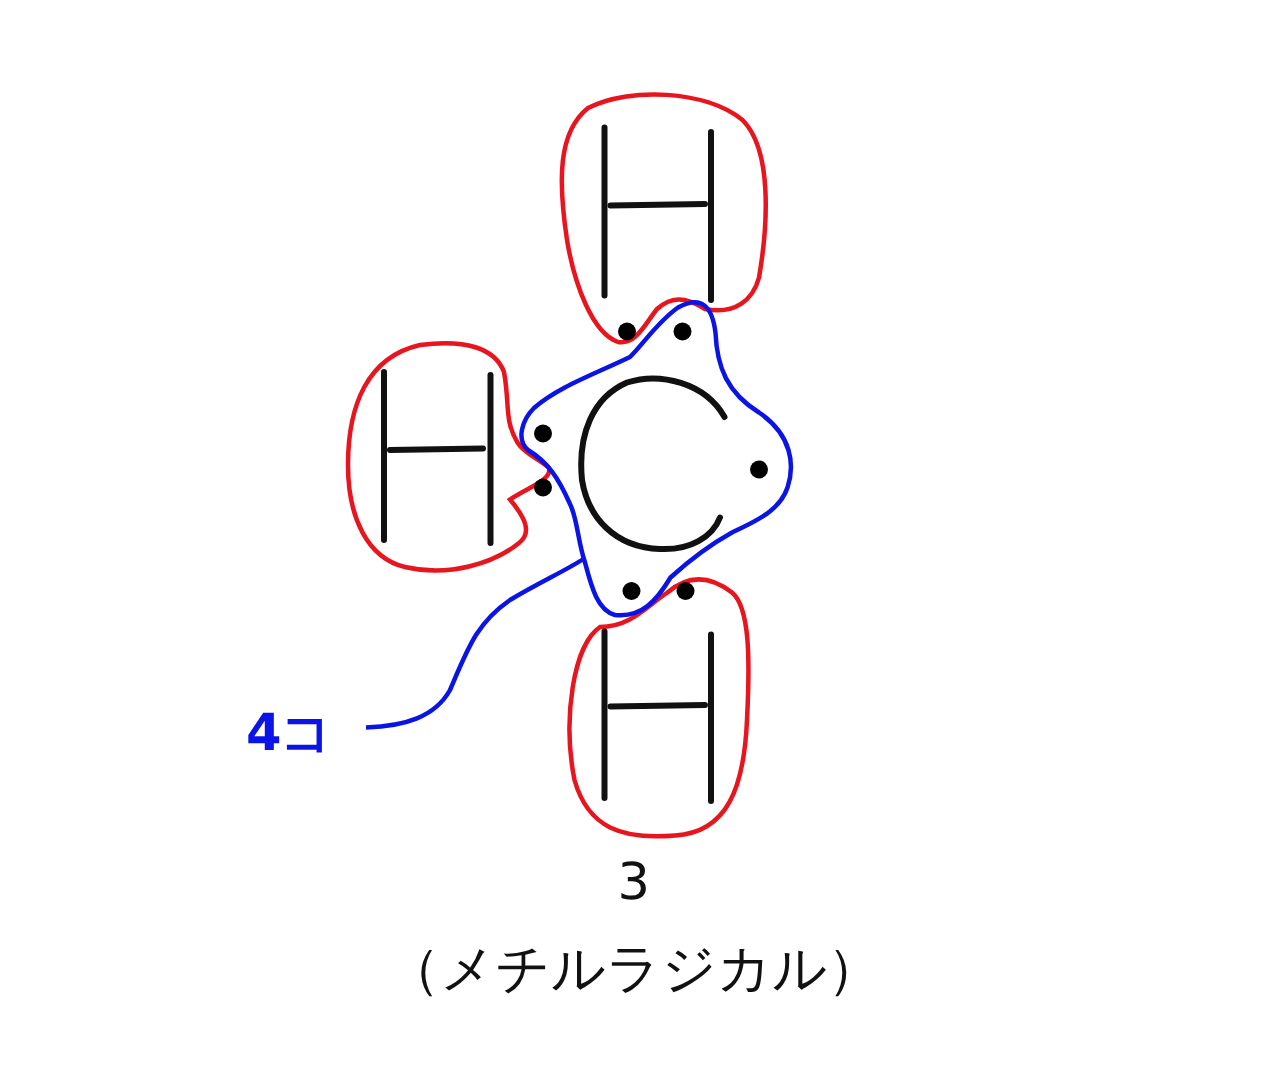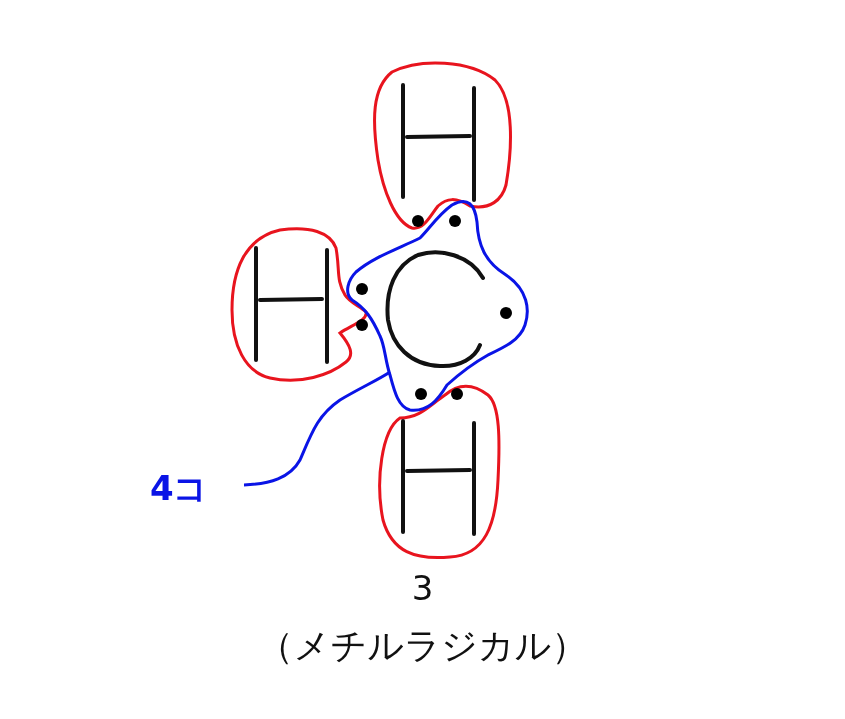--- a/index.html
+++ b/index.html
@@ -1,19 +1,19 @@
 <!DOCTYPE html>
 <html><head>
   <meta charset="utf-8">
   <style>
     html, body { margin: 0; padding: 0; background: #ffffff; }
     body { width: 845px; height: 719px; position: relative; overflow: hidden;
            font-family: "DejaVu Sans", "Liberation Sans", sans-serif; }
     svg.diagram { position: absolute; left: 0; top: 0; }
-    .label-count { position: absolute; left: 150px; top: 466px; font-size: 34px; font-weight: bold;
+    .label-count { position: absolute; left: 164px; top: 466px; font-size: 34px; font-weight: bold;
                    color: #0a14e6; letter-spacing: -1px; }
     .caption-num { position: absolute; left: 0; width: 845px; top: 568px; text-align: center;
                    font-size: 34px; color: #111; }
     .caption-name { position: absolute; left: 0; width: 845px; top: 622px; text-align: center;
                     font-size: 36px; color: #111; font-family: Liberation Mono, monospace; }
   </style>
 </head>
 <body>
 
 <svg class="diagram" width="845" height="719" viewBox="0 0 845 719">

